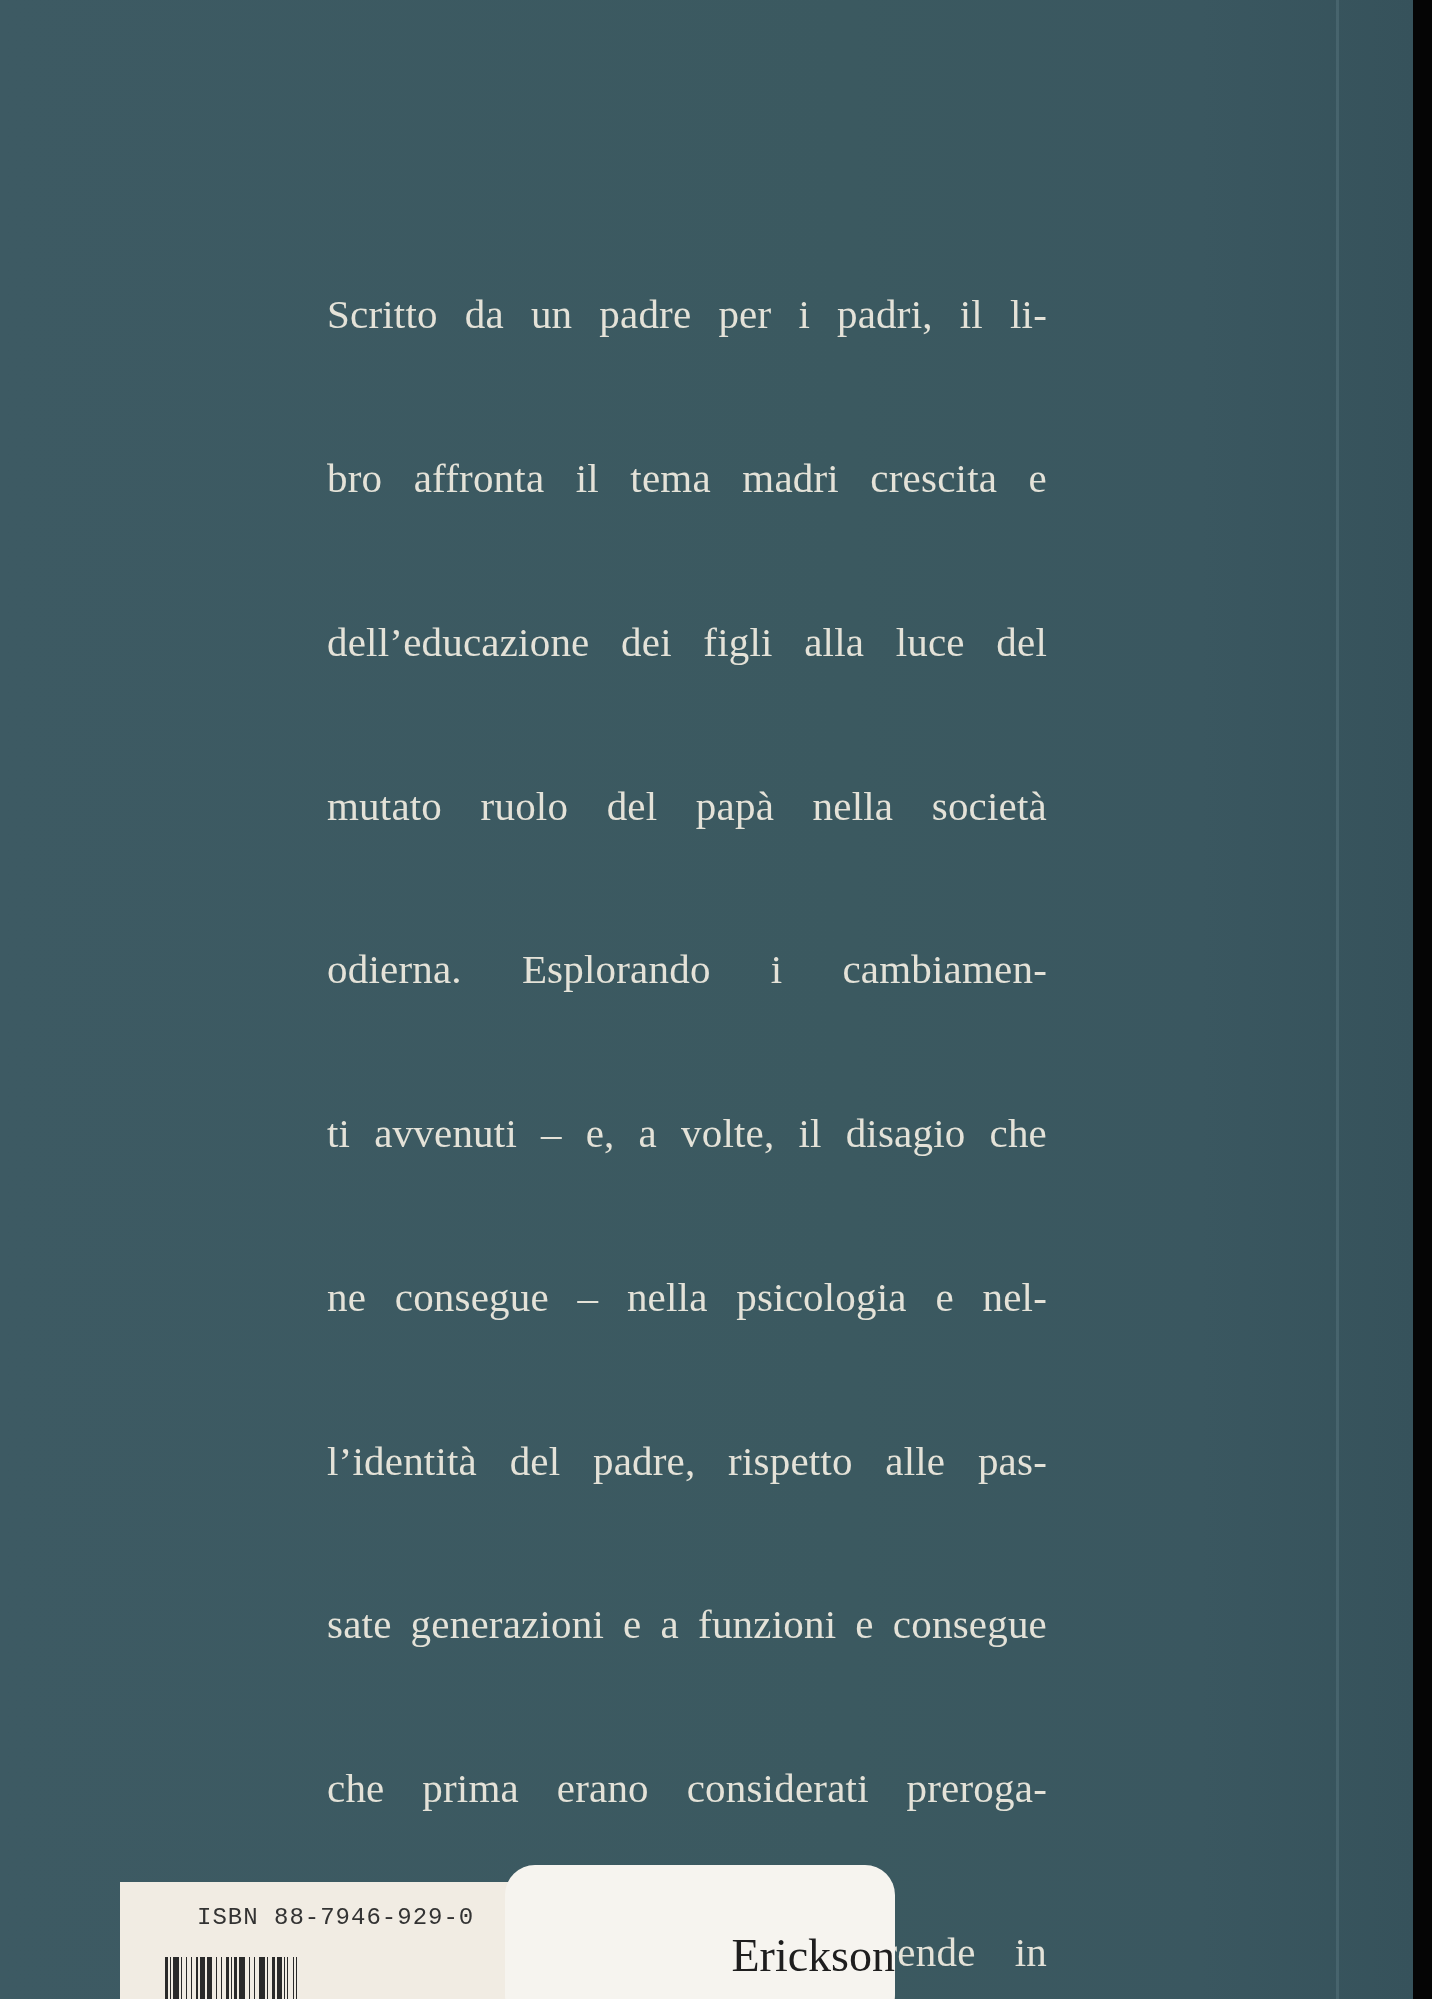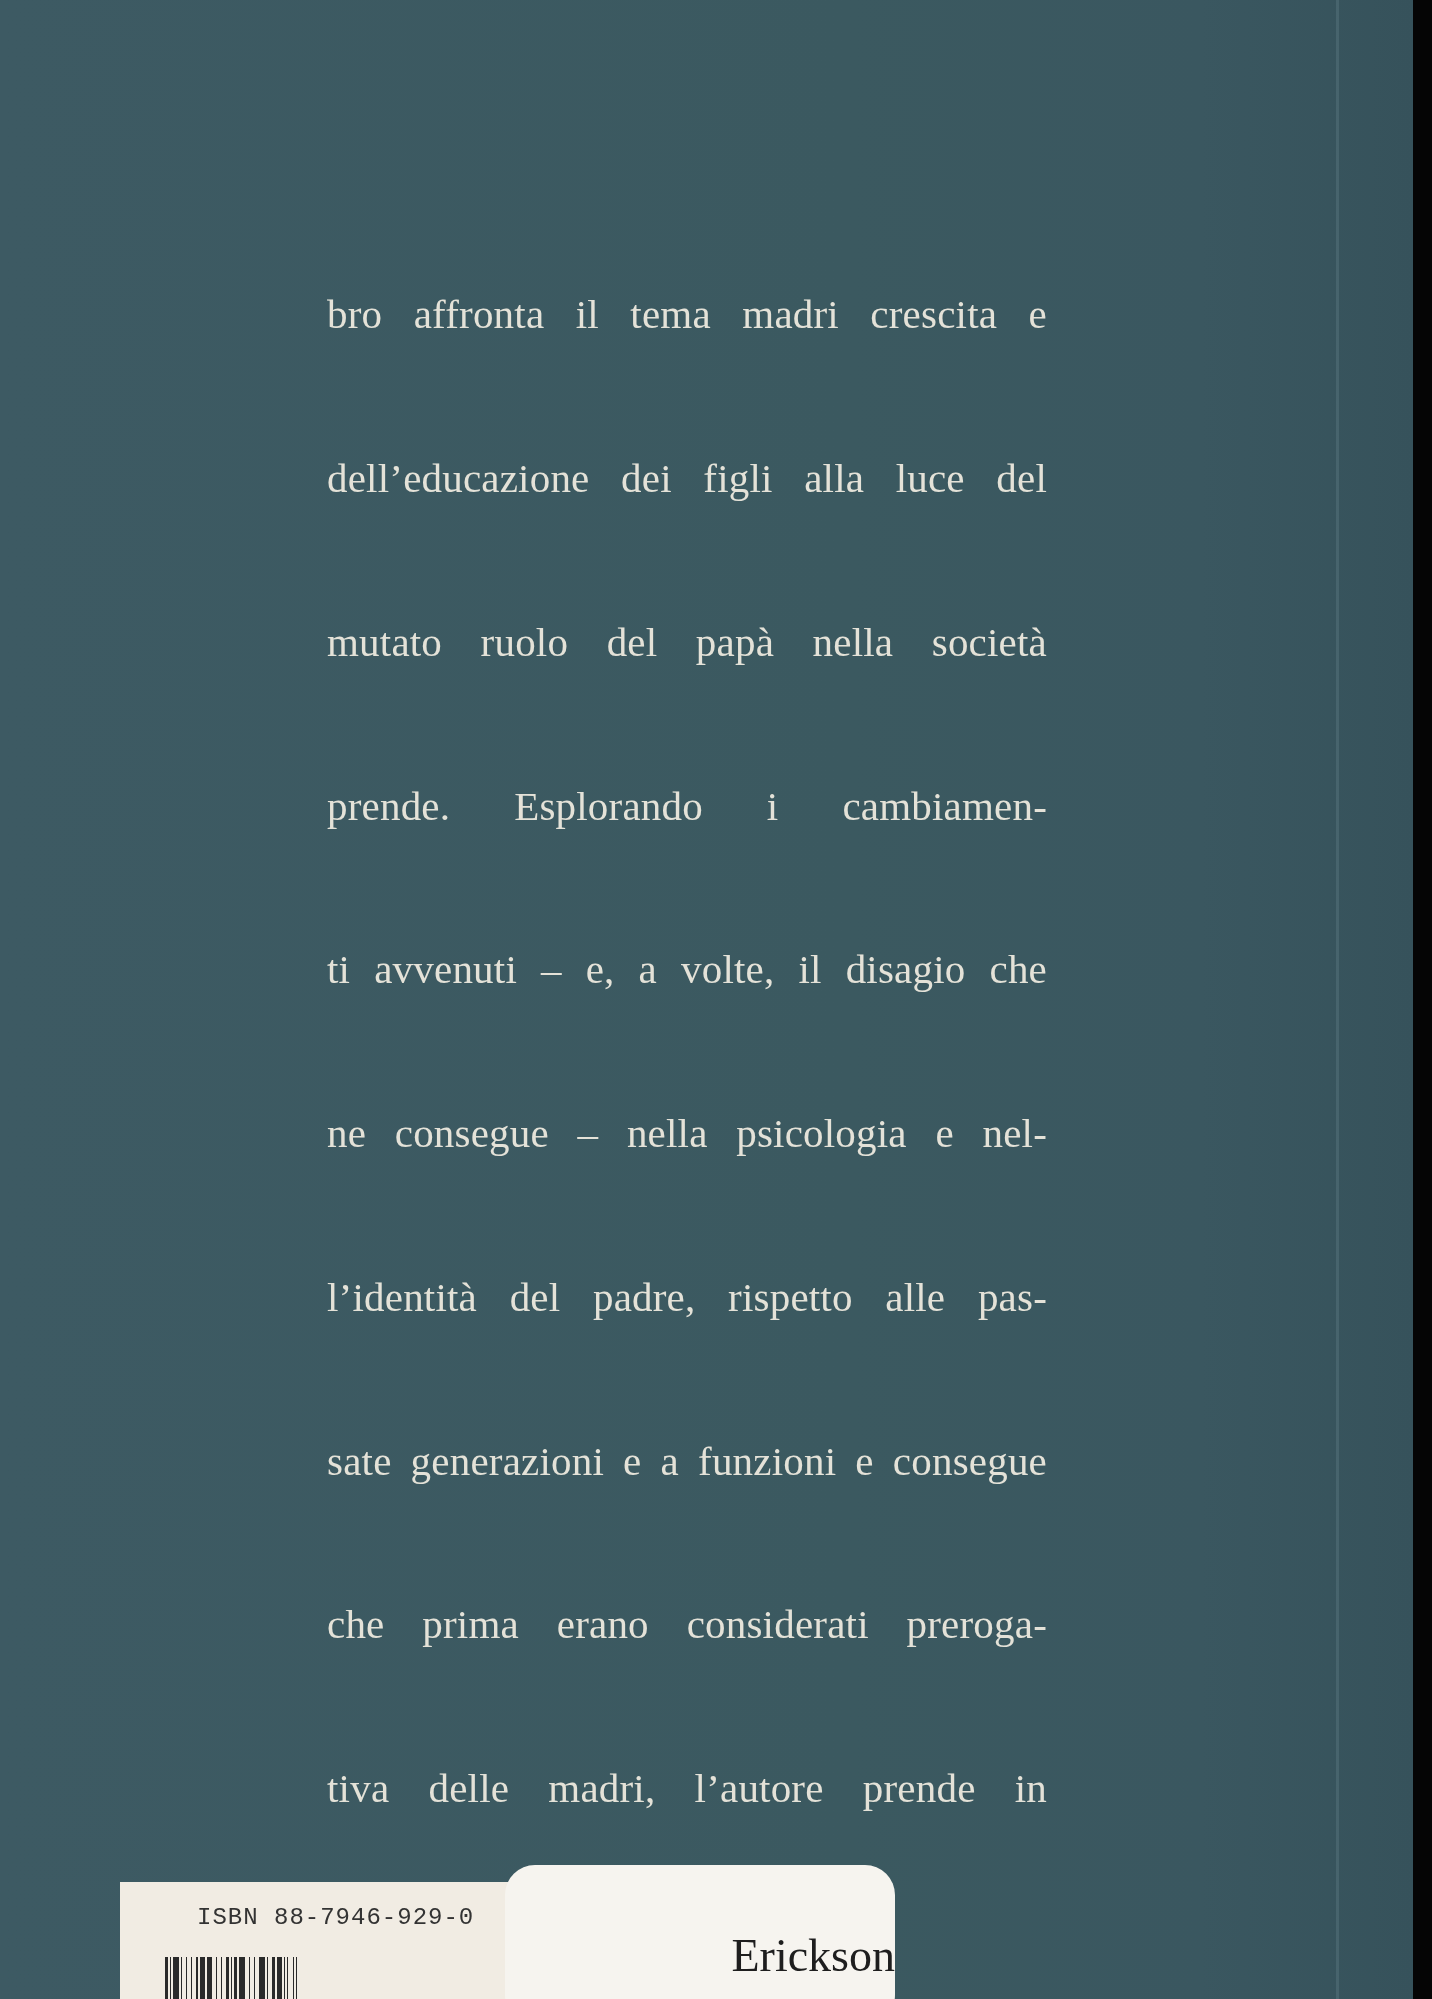--- a/index.html
+++ b/index.html
@@ -38,24 +38,25 @@
   }
 </style>
 </head>
 <body>
 
 <div class="cover"></div>
 <div class="fold"></div>
 <div class="edge"></div>
 
 <div class="blurb">
+  <span class="line">Scritto da un padre per i padri, il li-</span>
   <span class="line">bro affronta il tema madri crescita e</span>
   <span class="line">dell’educazione dei figli alla luce del</span>
   <span class="line">mutato ruolo del papà nella società</span>
-  <span class="line">prende. Esplorando i cambiamen-</span>
+  <span class="line">odierna. Esplorando i cambiamen-</span>
   <span class="line">ti avvenuti – e, a volte, il disagio che</span>
   <span class="line">ne consegue – nella psicologia e nel-</span>
   <span class="line">l’identità del padre, rispetto alle pas-</span>
   <span class="line">sate generazioni e a funzioni e consegue</span>
   <span class="line">che prima erano considerati preroga-</span>
   <span class="line">tiva delle madri, l’autore prende in</span>
   
   
   
   

